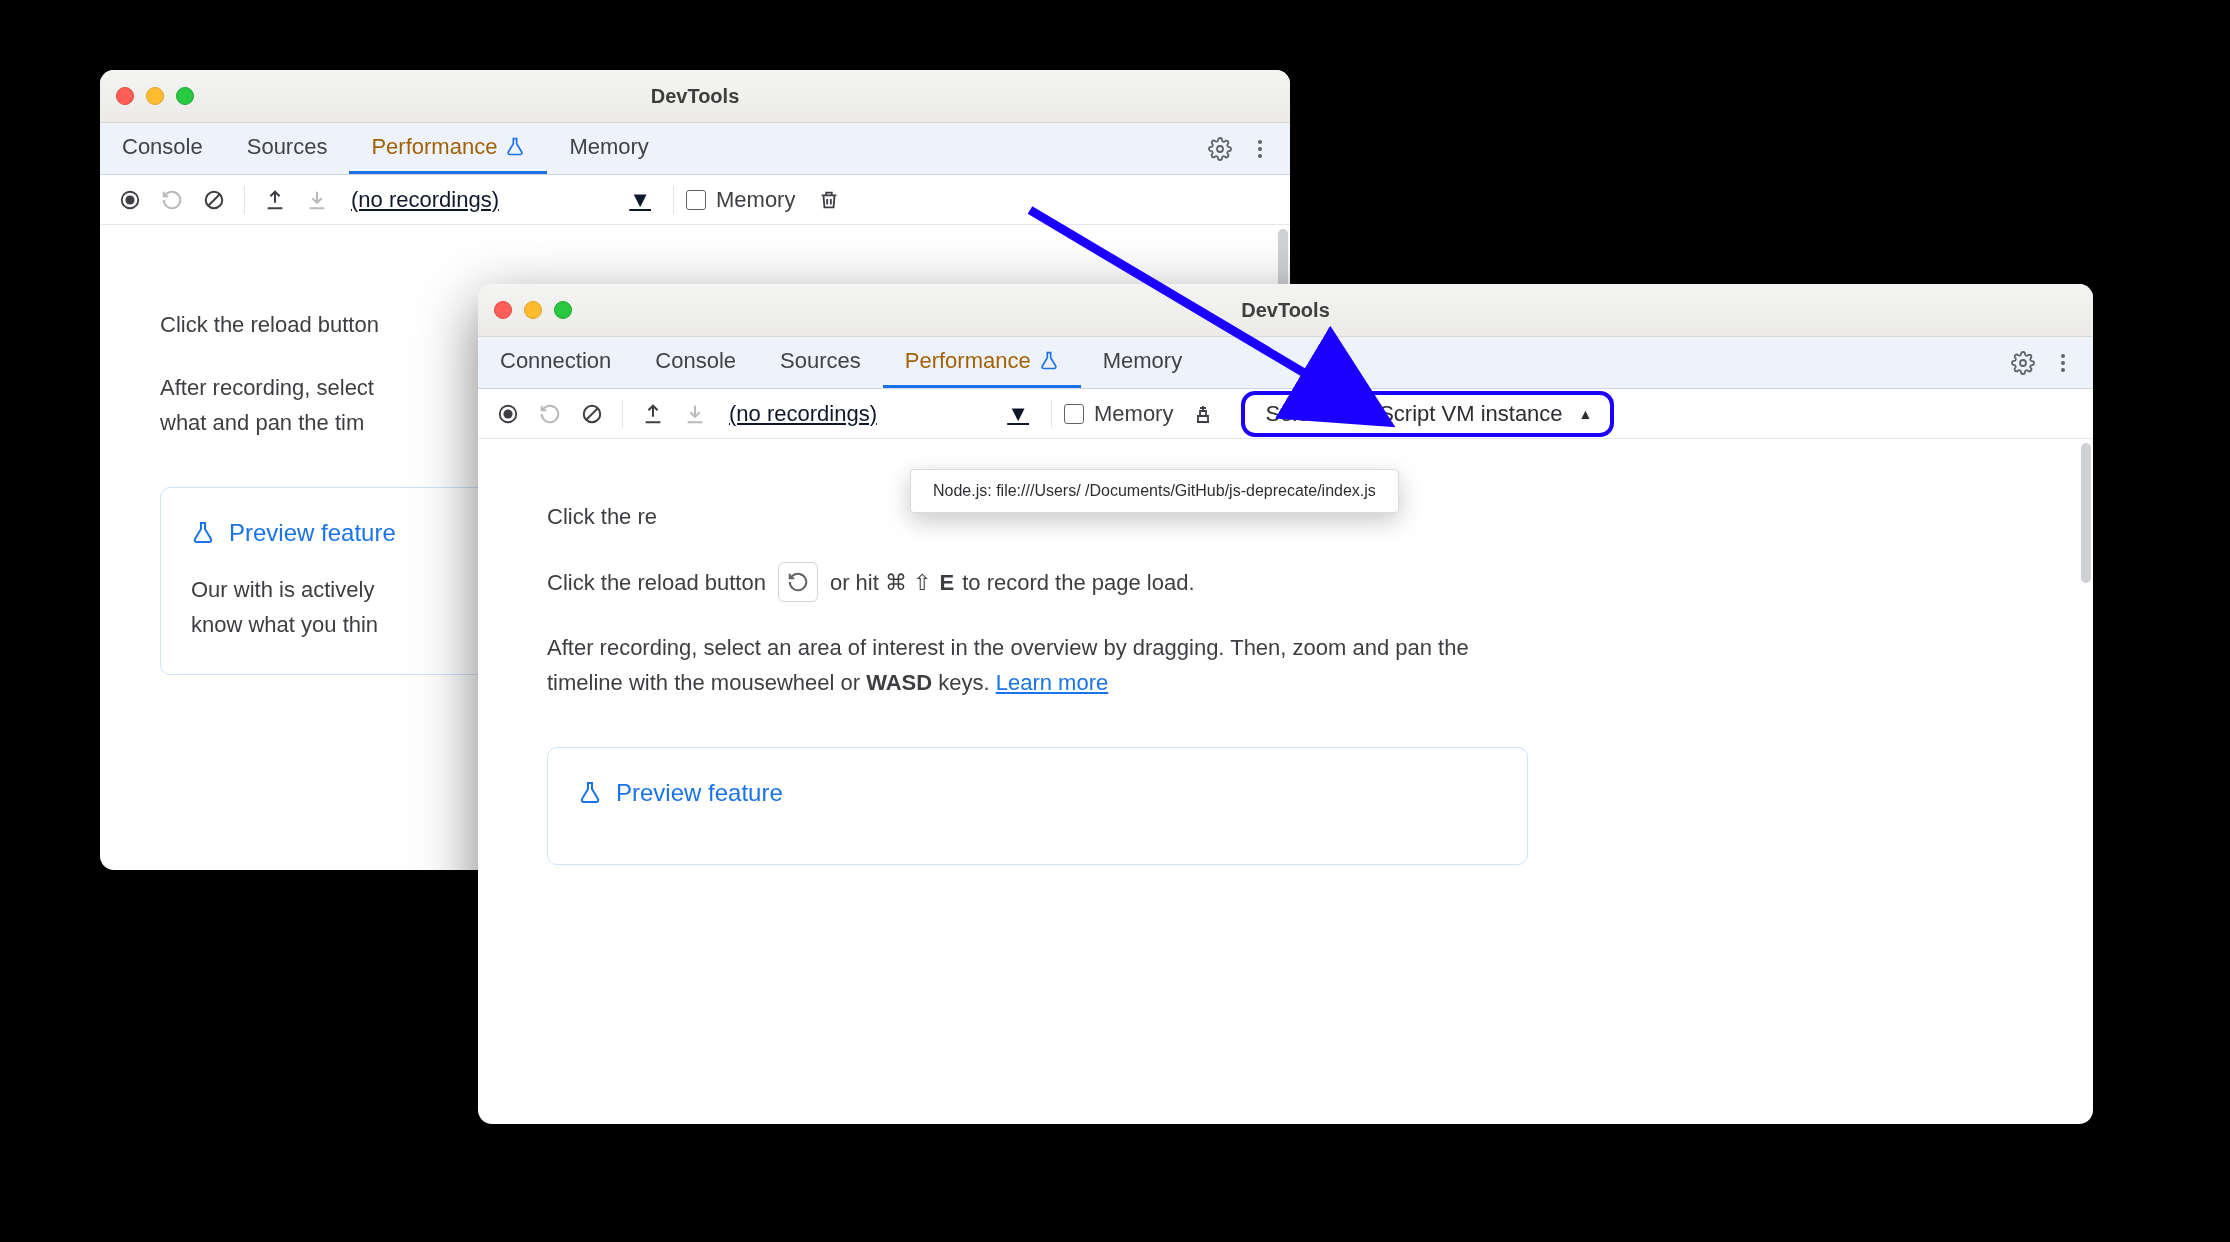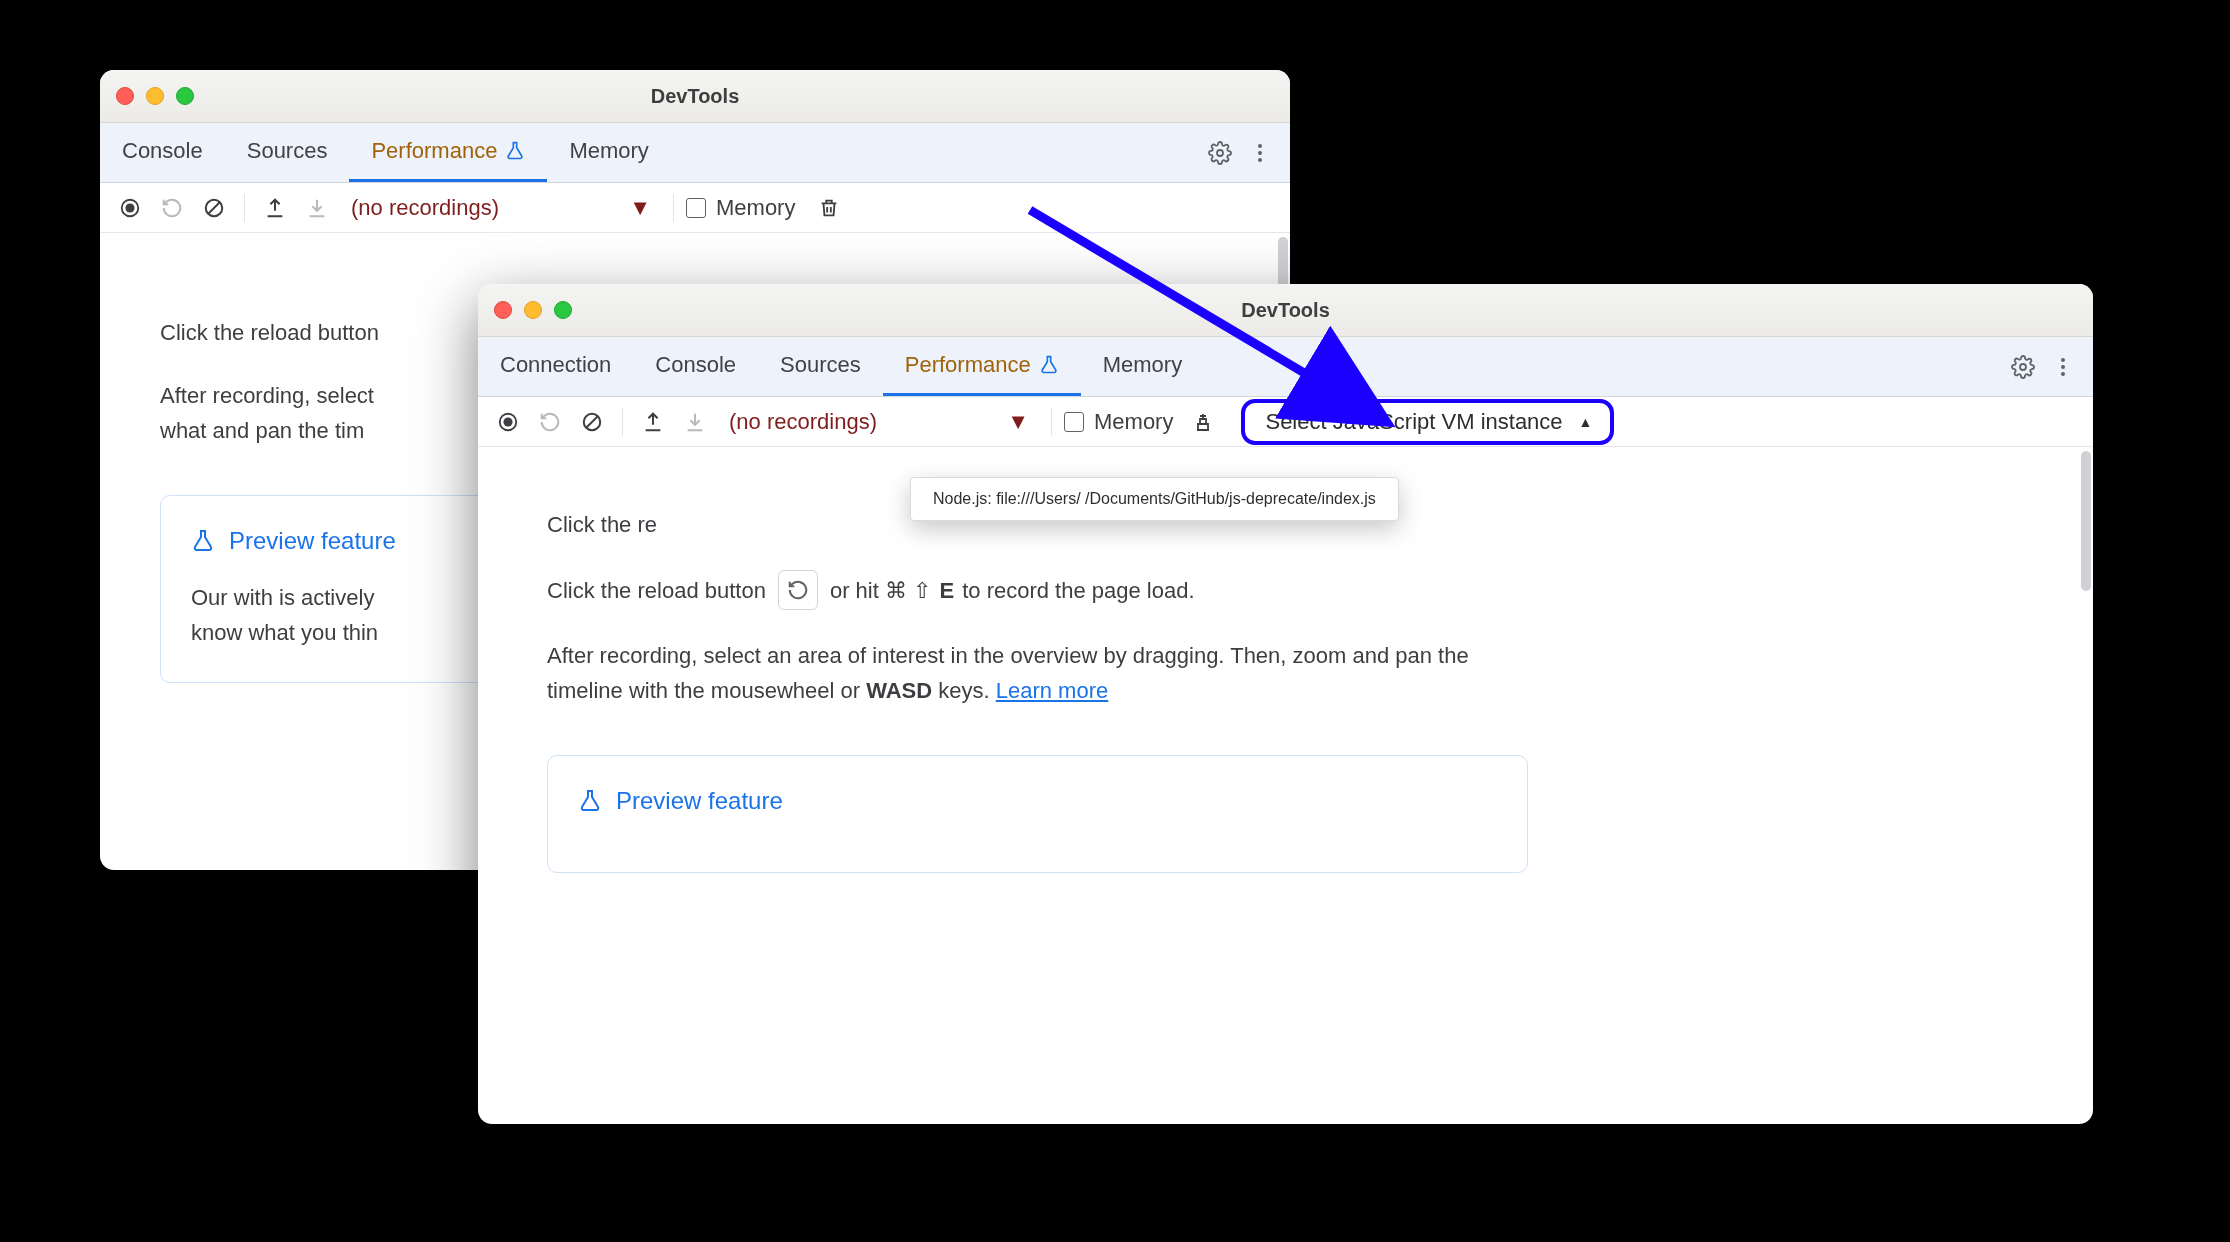--- a/index.html
+++ b/index.html
@@ -36,21 +36,21 @@
   .light { width: 18px; height: 18px; border-radius: 50%; }
   .light.red { background: #ff5f57; border: 1px solid #e24640; }
   .light.yellow { background: #febc2e; border: 1px solid #e1a124; }
   .light.green { background: #28c840; border: 1px solid #1fa633; }
   .titlebar .title {
     position: absolute; left: 0; right: 0; text-align: center;
     font-weight: 600; font-size: 20px; color: #3e3e3e; pointer-events: none;
   }
 
   .tabbar {
-    height: 60px;
+    height: 52px;
     background: #eef2fb;
     border-bottom: 1px solid #d0d5de;
     display: flex;
     align-items: stretch;
     padding: 0 10px 0 0;
   }
   .tab {
     display: flex; align-items: center; gap: 8px;
     padding: 0 22px; font-size: 22px; color: #404246;
     border-bottom: 3px solid transparent; cursor: pointer;
@@ -73,21 +73,21 @@
   }
   .tbtn {
     width: 36px; height: 36px; display: flex; align-items: center; justify-content: center;
     color: #4b4d51; cursor: pointer; border-radius: 4px;
   }
   .tbtn.disabled { color: #b7b9bd; cursor: default; }
   .tsep { width: 1px; height: 28px; background: #e2e4e8; margin: 0 6px; }
   .rec-dropdown {
     display: flex; align-items: center; gap: 20px;
     min-width: 320px; height: 36px; padding: 0 10px;
-    color: #7f1d1d; cursor: pointer;
+    color: #0f172a; cursor: pointer; text-decoration: underline;
   }
   .rec-dropdown .label { flex: 1; }
   .chkrow { display: flex; align-items: center; gap: 10px; color: #3d3f42; }
   .chk {
     width: 20px; height: 20px; border: 1.5px solid #5f6368; border-radius: 3px; cursor: pointer;
   }
   .vm-select {
     border: 4px solid #1b00ff; border-radius: 14px;
     height: 46px; padding: 0 18px 0 20px;
     display: flex; align-items: center; gap: 16px;

